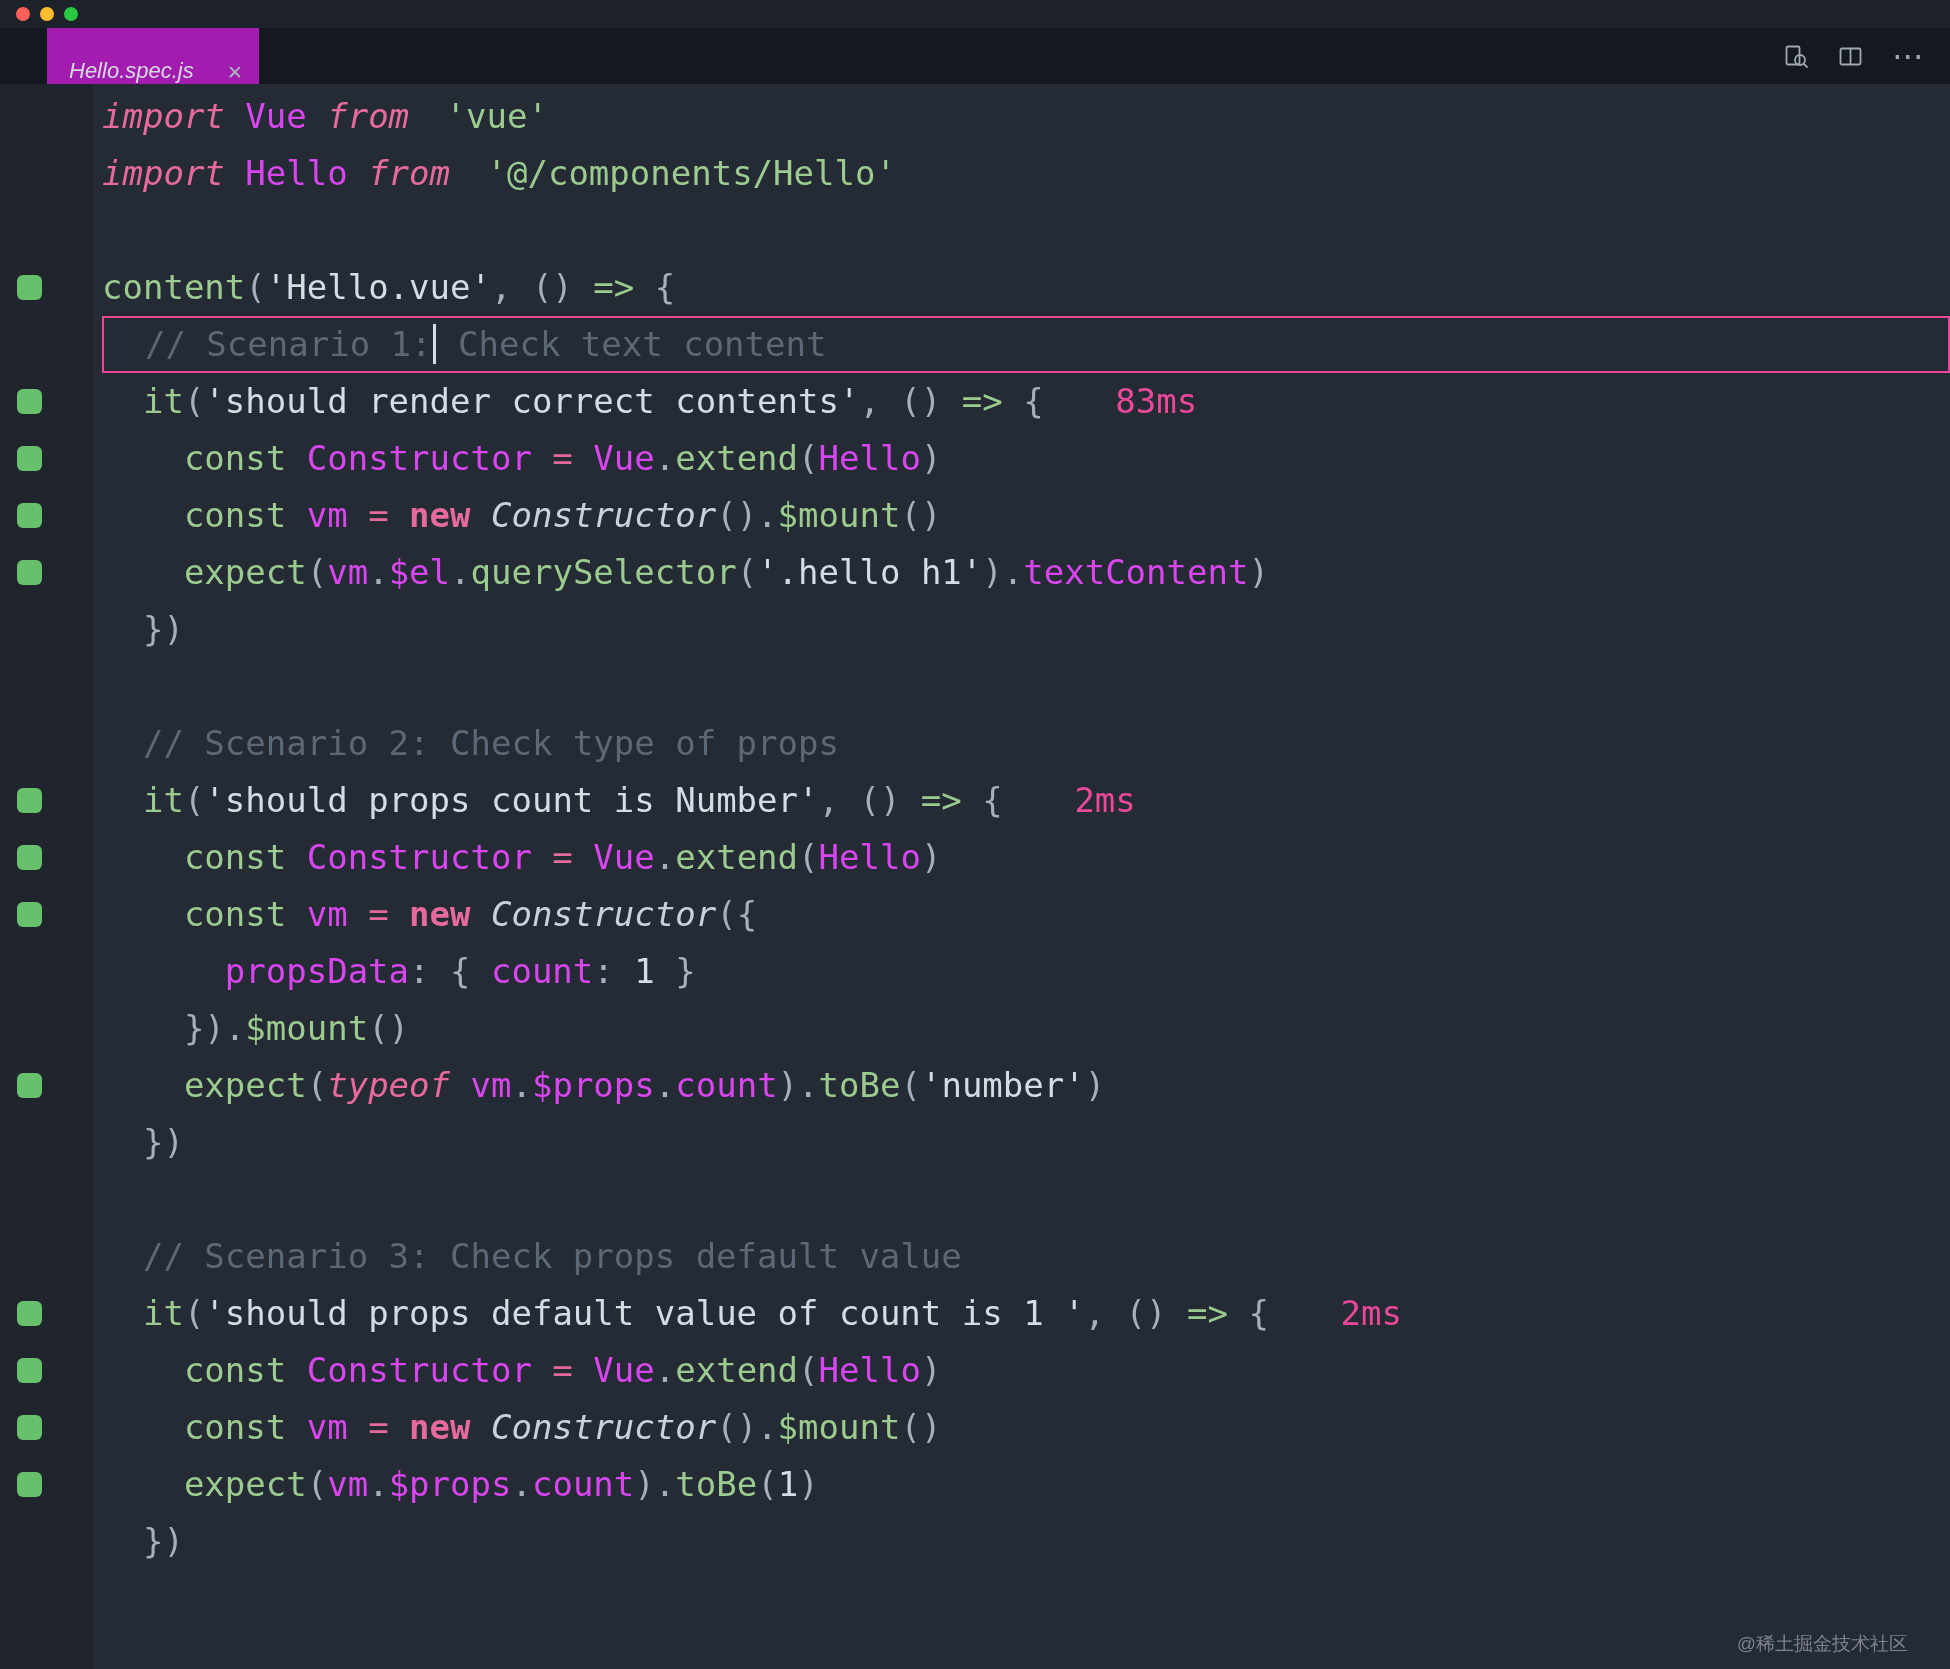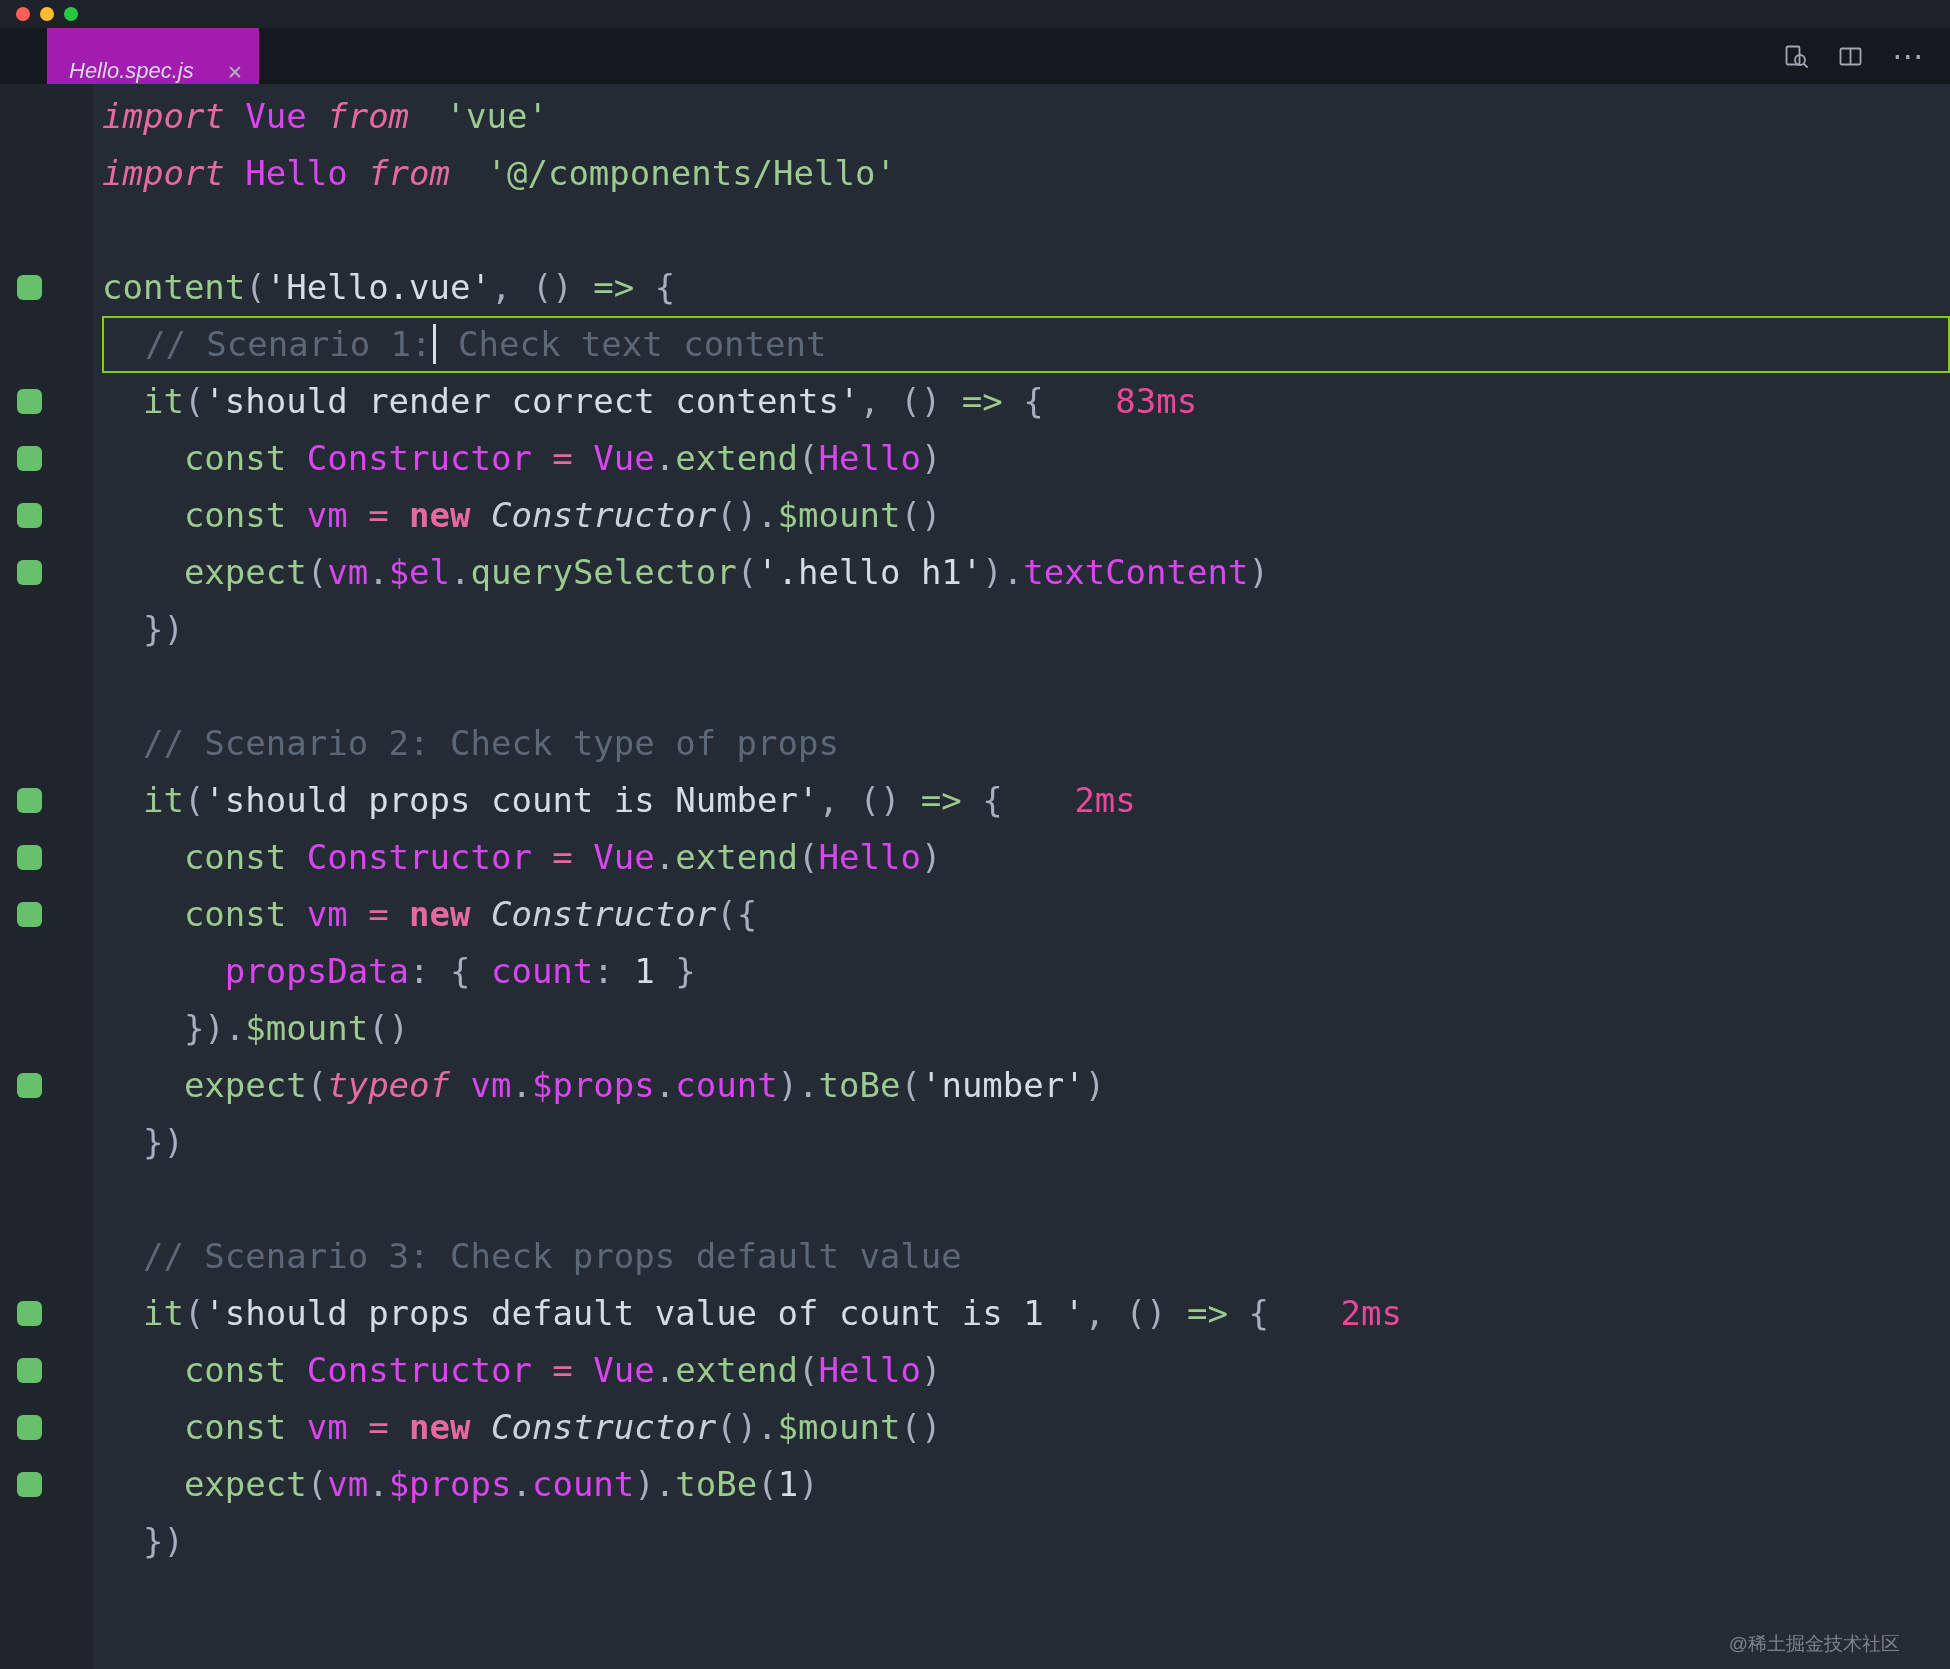--- a/index.html
+++ b/index.html
@@ -31,39 +31,39 @@
 
   
   .editor { position: relative; height: 1585px; overflow: hidden; }
   .gutter-strip { position: absolute; left: 0; top: 0; bottom: 0; width: 93px; background: #1f242d; }
   #code { position: relative; padding-top: 4px; }
   .line { display: flex; height: 57px; line-height: 57px; font-size: 34px; }
   .gut { width: 93px; flex: 0 0 93px; position: relative; }
   .sq { position: absolute; left: 17px; top: 16px; width: 25px; height: 25px;
         border-radius: 6px; background: #66c06c; }
   .code { flex: 1; white-space: pre; padding-left: 9px; color: #c9d1dc; height: 57px; }
-  .box-line .code { border: 2px solid #84cc16; margin-left: 9px; padding-left: 0; line-height: 53px; }
+  .box-line .code { border: 2px solid #ec4899; margin-left: 9px; padding-left: 0; line-height: 53px; }
 
   
   .tk-kw  { color: #e66a9d; font-style: italic; }
   .tk-kwb { color: #e66a9d; font-weight: bold; }
   .tk-pnk { color: #e66a9d; }
   .tk-grn { color: #9ccb8f; }
   .tk-sgr { color: #9ccb8f; margin-left: 16px; }
   .tk-str { color: #d6dce5; }
   .tk-txt { color: #d946ef; }
   .tk-pun { color: #a6afbd; }
   .tk-cmt { color: #5d6876; }
   .tk-num { color: #d6dce5; }
   .tk-itl { color: #c9d1dc; font-style: italic; }
   .tk-cur { display: inline-block; width: 3px; height: 40px; background: #d8dee7;
             vertical-align: middle; margin: 0 2px 0 1px; transform: translateY(-3px); }
   .ann { color: #ec4899; margin-left: 3.5ch; }
 
-  .watermark { position: absolute; right: 50px; bottom: 12px;
+  .watermark { position: absolute; right: 42px; bottom: 12px;
                font-family: "Liberation Sans", sans-serif; font-size: 19px; color: #7d828c; }
 </style>
 </head>
 <body>
 
 <div class="window">
 
   <div class="titlebar">
     <div class="traffic">
       <span class="tl red"></span>

